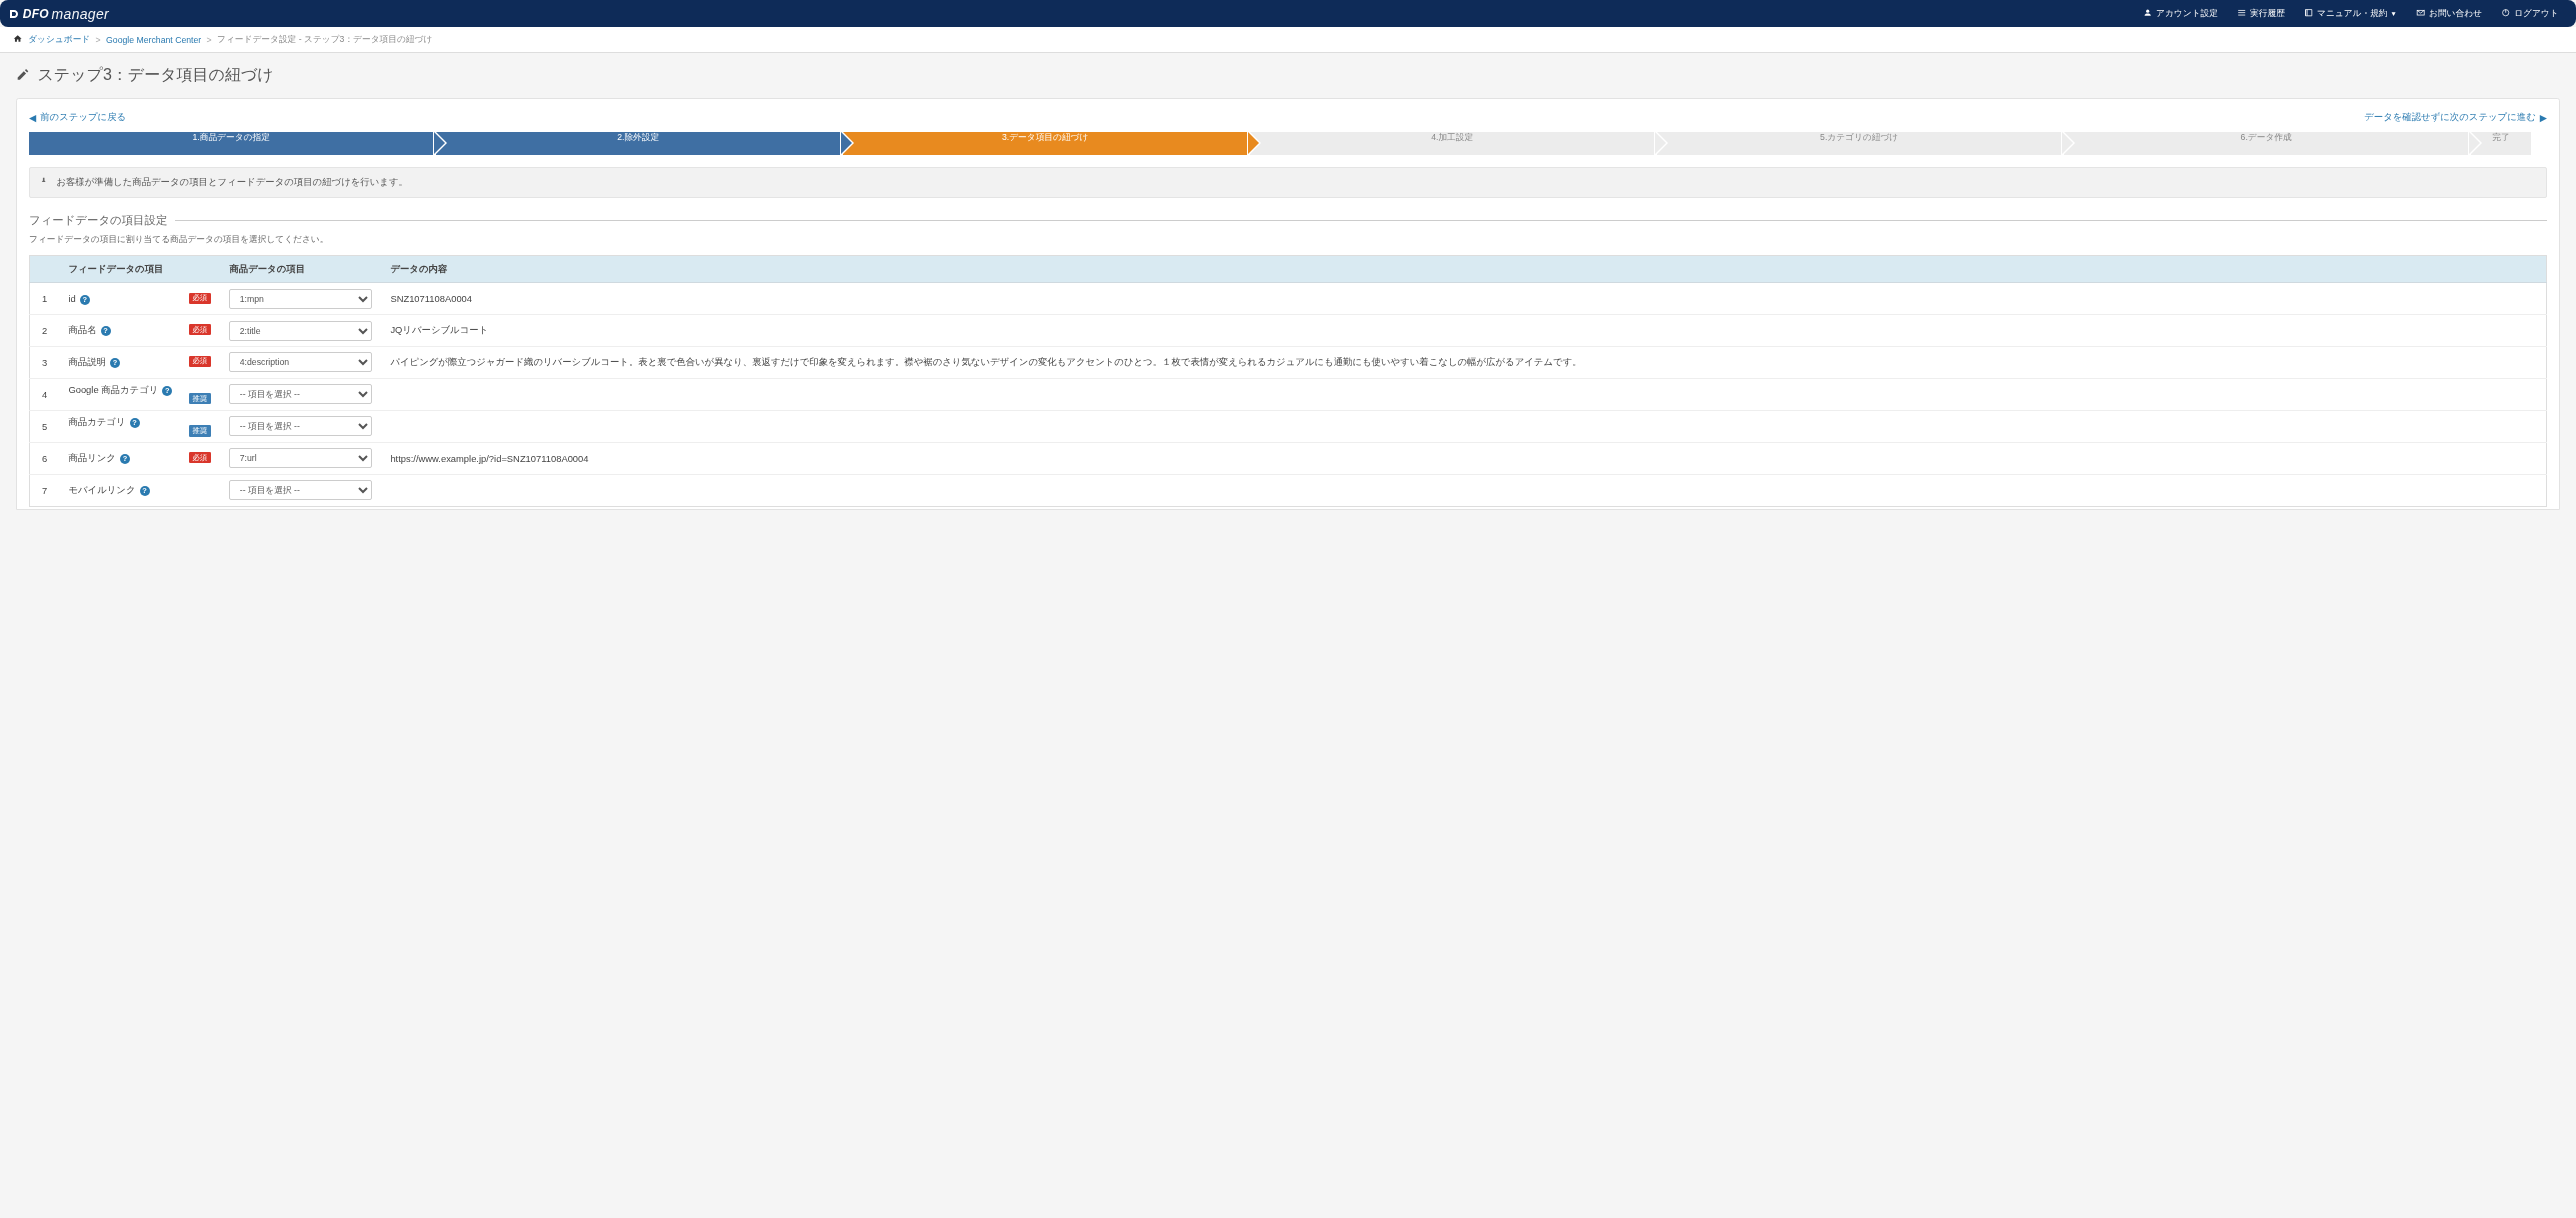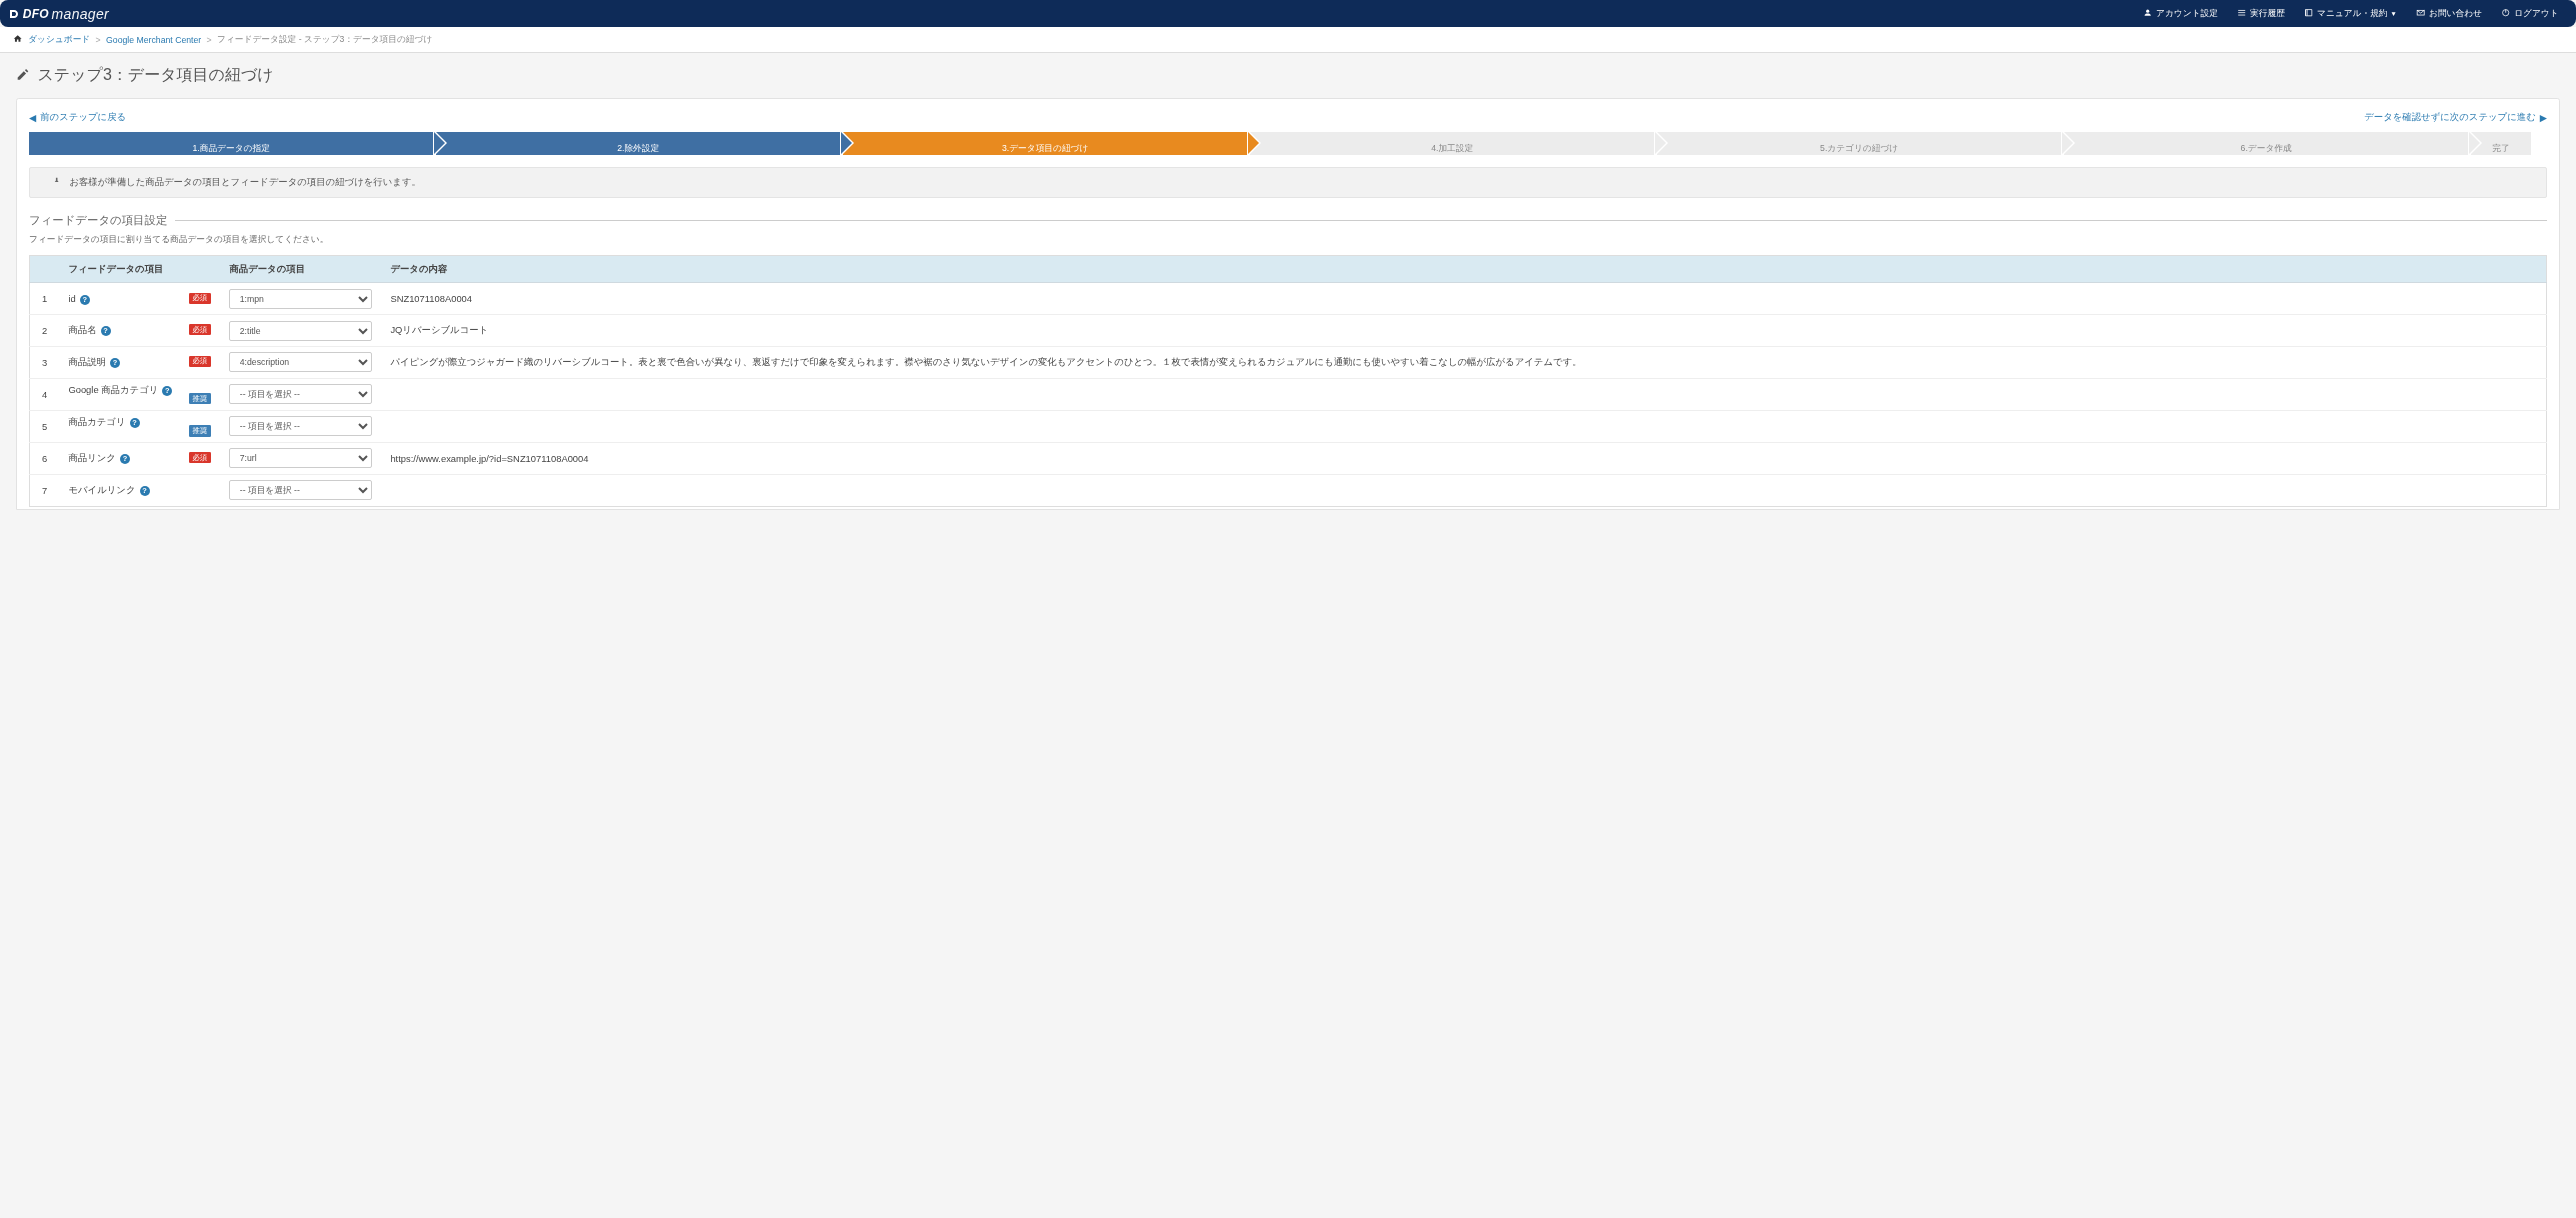--- a/index.html
+++ b/index.html
@@ -29,33 +29,33 @@
 
 .panel { background: #fff; border: 0.7px solid #e2e2e2; border-radius: 2.7px 2.7px 0 0; padding: 12px 12px 2.7px; }
 
 .panel-top { display: flex; justify-content: space-between; align-items: center; margin-bottom: 8px; }
 .link-prev, .link-next { color: #2a7ab0; font-size: 9.4px; cursor: pointer; display: flex; align-items: center; }
 .link-prev .tri { margin-right: 4px; }
 .link-next .tri { margin-left: 4px; }
 
 
 .wizard { display: flex; margin-bottom: 12px; }
-.wizard-step { flex: 1; position: relative; height: 23px; display: flex; align-items: flex-end; justify-content: center; font-size: 8.7px; color: #888; background: #ececec; margin-right: 2.7px; }
+.wizard-step { flex: 1; position: relative; height: 23px; display: flex; align-items: flex-start; justify-content: center; font-size: 8.7px; color: #888; background: #ececec; margin-right: 2.7px; }
 .wizard-step::after { content: ""; position: absolute; right: -11.4px; top: 0; border-top: 11.4px solid transparent; border-bottom: 11.4px solid transparent; border-left: 11.4px solid #ececec; z-index: 2; }
 .wizard-step::before { content: ""; position: absolute; left: 0; top: 0; border-top: 11.4px solid transparent; border-bottom: 11.4px solid transparent; border-left: 11.4px solid #fff; z-index: 1; }
 .wizard-step:first-child::before { display: none; }
 .wizard-step.done { background: #3f6fa3; color: #fff; }
 .wizard-step.done::after { border-left-color: #3f6fa3; }
 .wizard-step.active { background: #e88a1f; color: #fff; }
 .wizard-step.active::after { border-left-color: #e88a1f; }
 .wizard-step.finish { flex: 0 0 60px; background: #ececec; margin-right: 16px; }
 .wizard-step.finish::after { display: none; }
 
 
-.info-bar { background: #f2f2f2; border: 0.7px solid #e4e4e4; border-radius: 2px; padding: 8px 22px; display: flex; align-items: center; color: #555; font-size: 9.4px; margin-bottom: 14.8px; font-family: Liberation Serif, serif; }
+.info-bar { background: #f2f2f2; border: 0.7px solid #e4e4e4; border-radius: 2px; padding: 8px 9px; display: flex; align-items: center; color: #555; font-size: 9.4px; margin-bottom: 14.8px; font-family: Liberation Serif, serif; }
 .info-bar .icon { margin-right: 8px; color: #666; }
 
 
 .section-title { display: flex; align-items: center; color: #666; font-size: 11.4px; margin-bottom: 5.4px; }
 .section-title .line { flex: 1; height: 0.7px; background: #ccc; margin-left: 8px; }
 .section-sub { font-size: 8.7px; color: #666; margin-bottom: 9.4px; }
 
 
 .map-table { width: 100%; border-collapse: collapse; border: 0.7px solid #ddd; }
 .map-table th { background: #d9eaf2; text-align: left; padding: 6.7px 9.4px; font-weight: bold; color: #444; border-bottom: 0.7px solid #cfd9df; font-size: 9.4px; }

